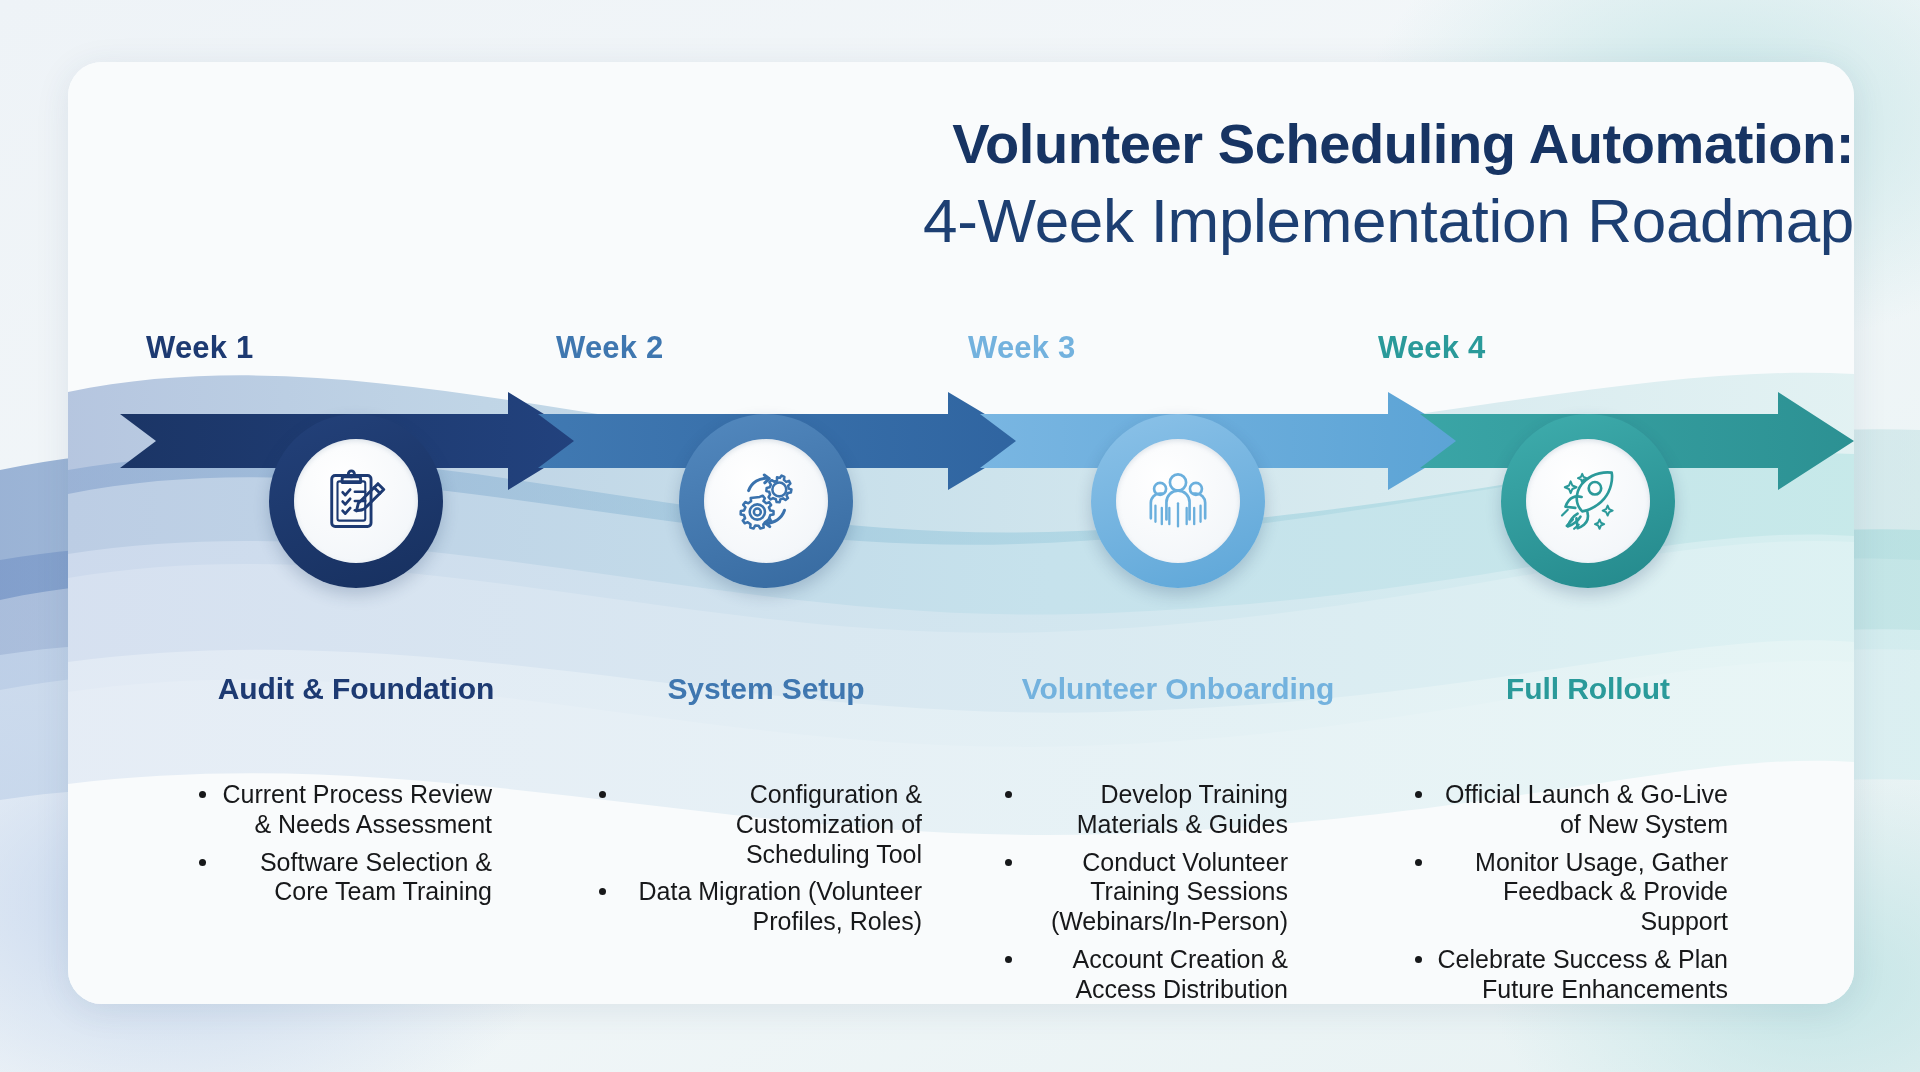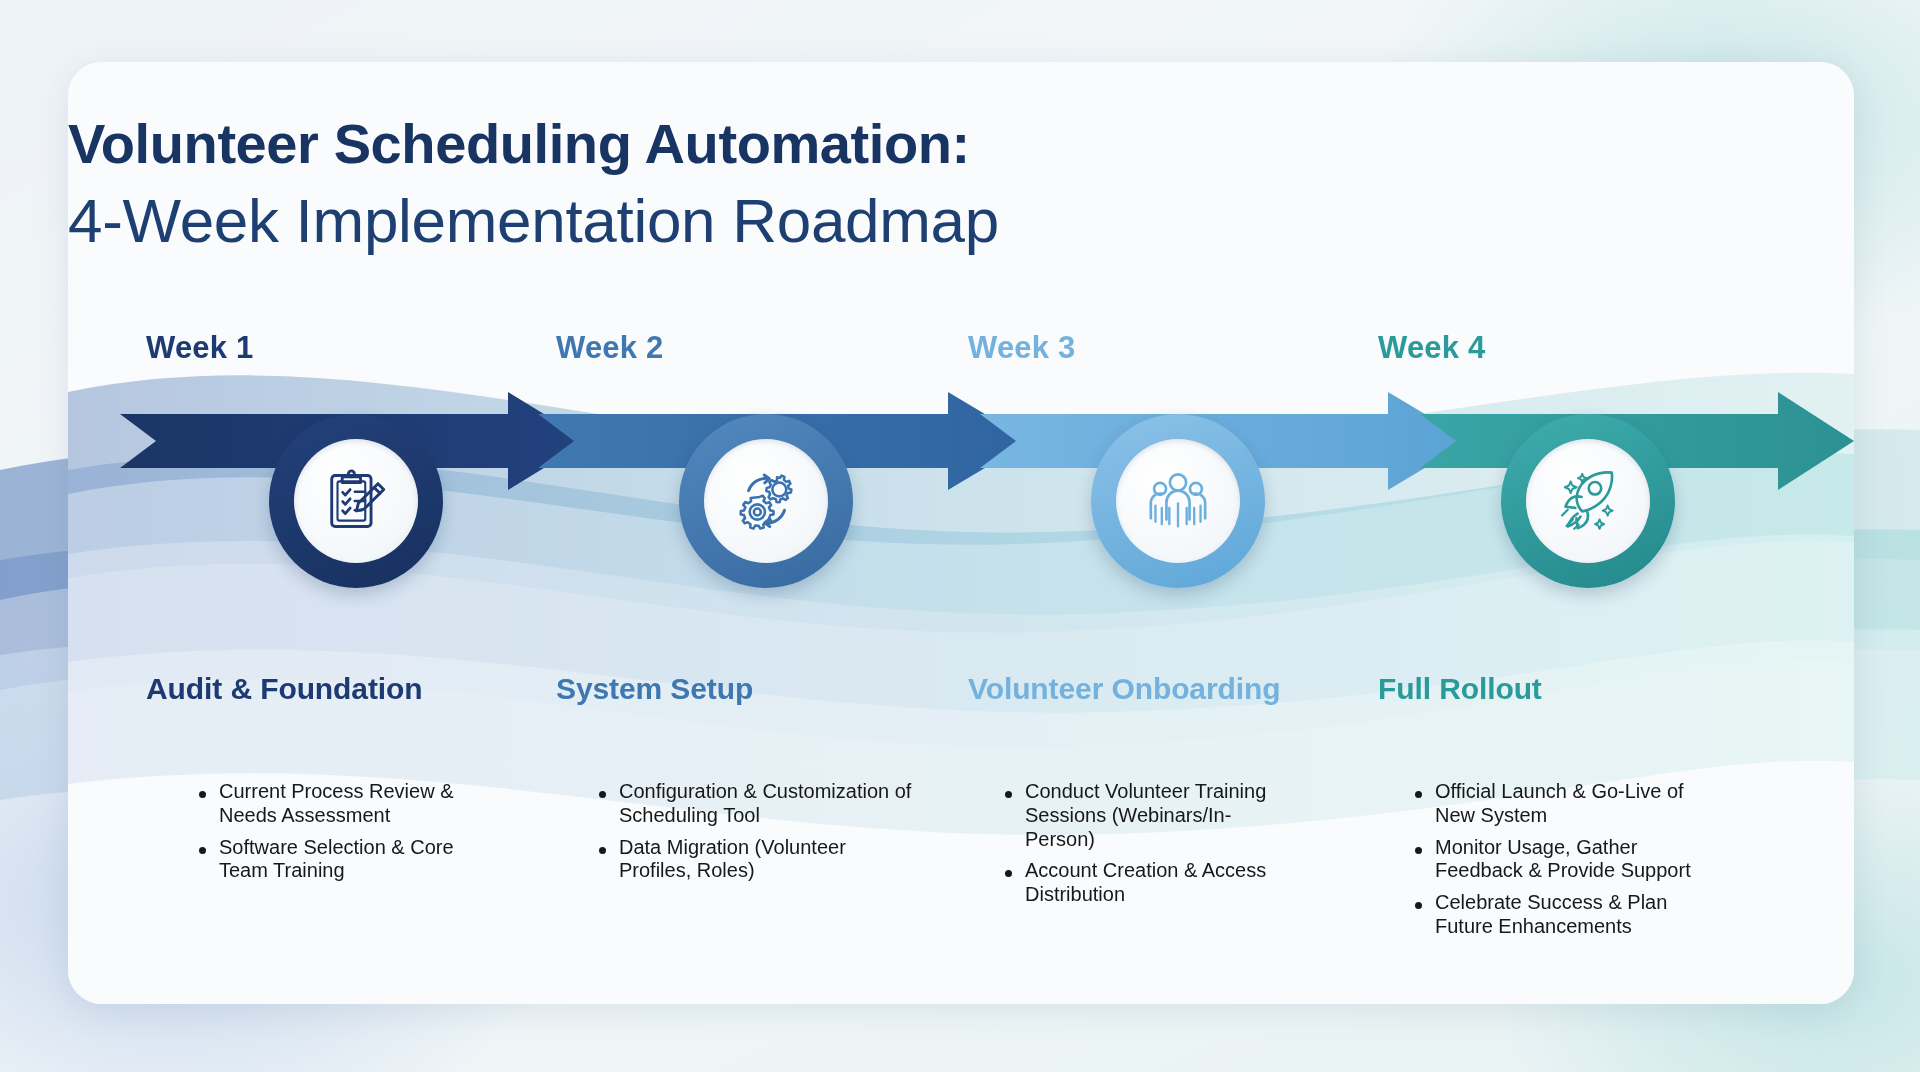--- a/index.html
+++ b/index.html
@@ -19,21 +19,21 @@
     border-radius:34px;
     background:linear-gradient(150deg,#fbfcfd 0%,#f8fafb 45%,#f5f9fa 100%);
     box-shadow:0 6px 34px rgba(40,70,110,.10);
     overflow:hidden;
   }
   #card-waves{position:absolute;inset:0;width:1786px;height:942px;}
 
   #card-content{position:absolute;inset:0;}
 
   
-  #title-block{position:absolute;left:0;right:0;top:54px;text-align:left;}
+  #title-block{position:absolute;left:0;right:0;top:54px;text-align:right;}
   .title-main{
     font-size:56px;font-weight:bold;color:#173463;letter-spacing:-.4px;
     line-height:1.0;margin:0;
   }
   .title-sub{
     font-size:62px;font-weight:normal;color:#1d3f72;letter-spacing:-.3px;
     line-height:1.05;margin:16px 0 0 0;
   }
 
   
@@ -51,31 +51,32 @@
     display:flex;align-items:center;justify-content:center;
     box-shadow:0 7px 16px rgba(30,60,100,.22);
   }
   .node-inner{
     width:124px;height:124px;border-radius:50%;
     background:radial-gradient(circle at 38% 32%,#ffffff 0%,#f4f7fa 72%,#e9eff4 100%);
     display:flex;align-items:center;justify-content:center;
     box-shadow:inset 0 2px 5px rgba(120,140,165,.22);
   }
   .phase-title{
-    position:absolute;top:610px;width:100%;
+    position:absolute;top:610px;width:100%;text-align:center;
     font-size:30px;font-weight:bold;line-height:1.12;letter-spacing:-.1px;
   }
   .bullets{
     position:absolute;top:718px;
     margin:0;padding:0;list-style:none;
   }
   .bullets li{
     position:relative;padding-left:27px;
-    font-size:20px;line-height:1.19;color:#17181a;
+    font-size:25px;line-height:1.19;color:#17181a;
     margin-bottom:8px;
+    text-align:right;
   }
   .bullets li::before{
     content:"";position:absolute;left:7px;top:11px;
     width:7px;height:7px;border-radius:50%;background:#17181a;
   }
 
   
   #col0 .bullets{left:46px;width:300px;}
   #col1 .bullets{left:36px;width:330px;}
   #col2 .bullets{left:30px;width:290px;}
@@ -270,20 +271,21 @@
             <path d="M24.5 38 V52" stroke-width="2"></path>
             <path d="M32 34 V54" stroke-width="2"></path>
             <path d="M39.5 38 V52" stroke-width="2"></path>
             <path d="M46 38 V52" stroke-width="2"></path>
             <path d="M51.5 36 V50" stroke-width="2"></path>
           </svg>
         </div>
       </div>
       <div class="phase-title" style="color:#73b2de;">Volunteer Onboarding</div>
       <ul class="bullets">
+        <li>Develop Training Materials &amp; Guides</li>
         <li>Conduct Volunteer Training Sessions (Webinars/In-Person)</li>
         <li>Account Creation &amp; Access Distribution</li>
       </ul>
     </div>
 
     <div class="col" id="col3" style="left:1310px;">
       <div class="week-label" style="color:#2a9a9a;">Week 4</div>
       <div class="node" style="background:linear-gradient(160deg,#3fadad,#23888b);">
         <div class="node-inner">
           <svg width="74" height="74" viewBox="0 0 64 64" fill="none" stroke="#2b9a9a" stroke-width="2.3" stroke-linecap="round" stroke-linejoin="round">

